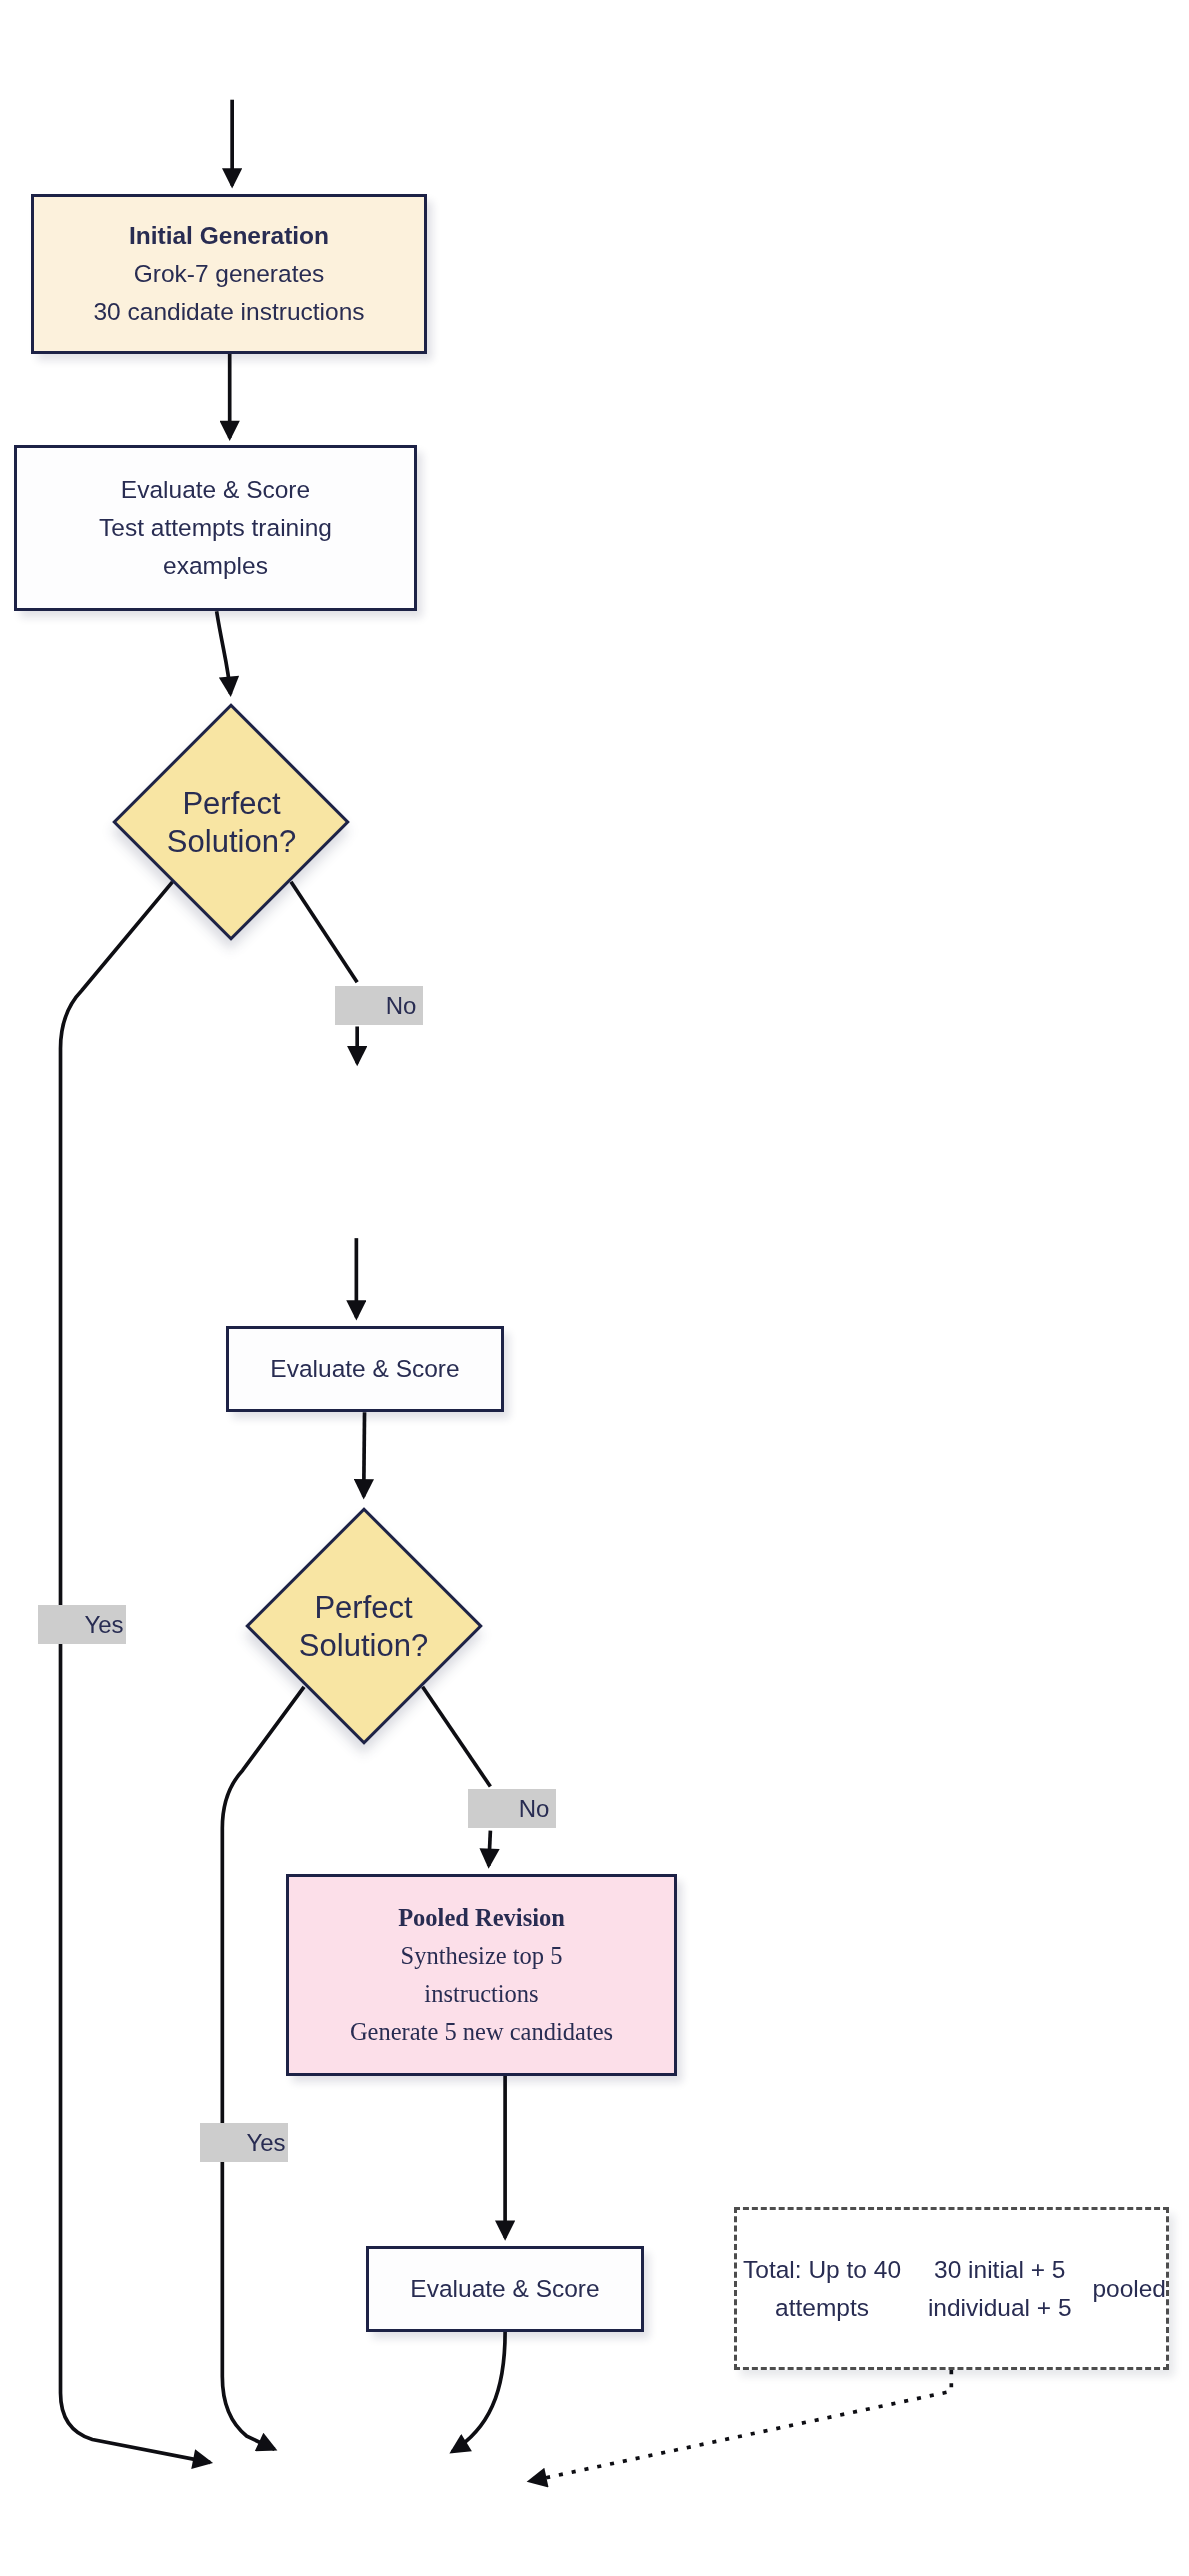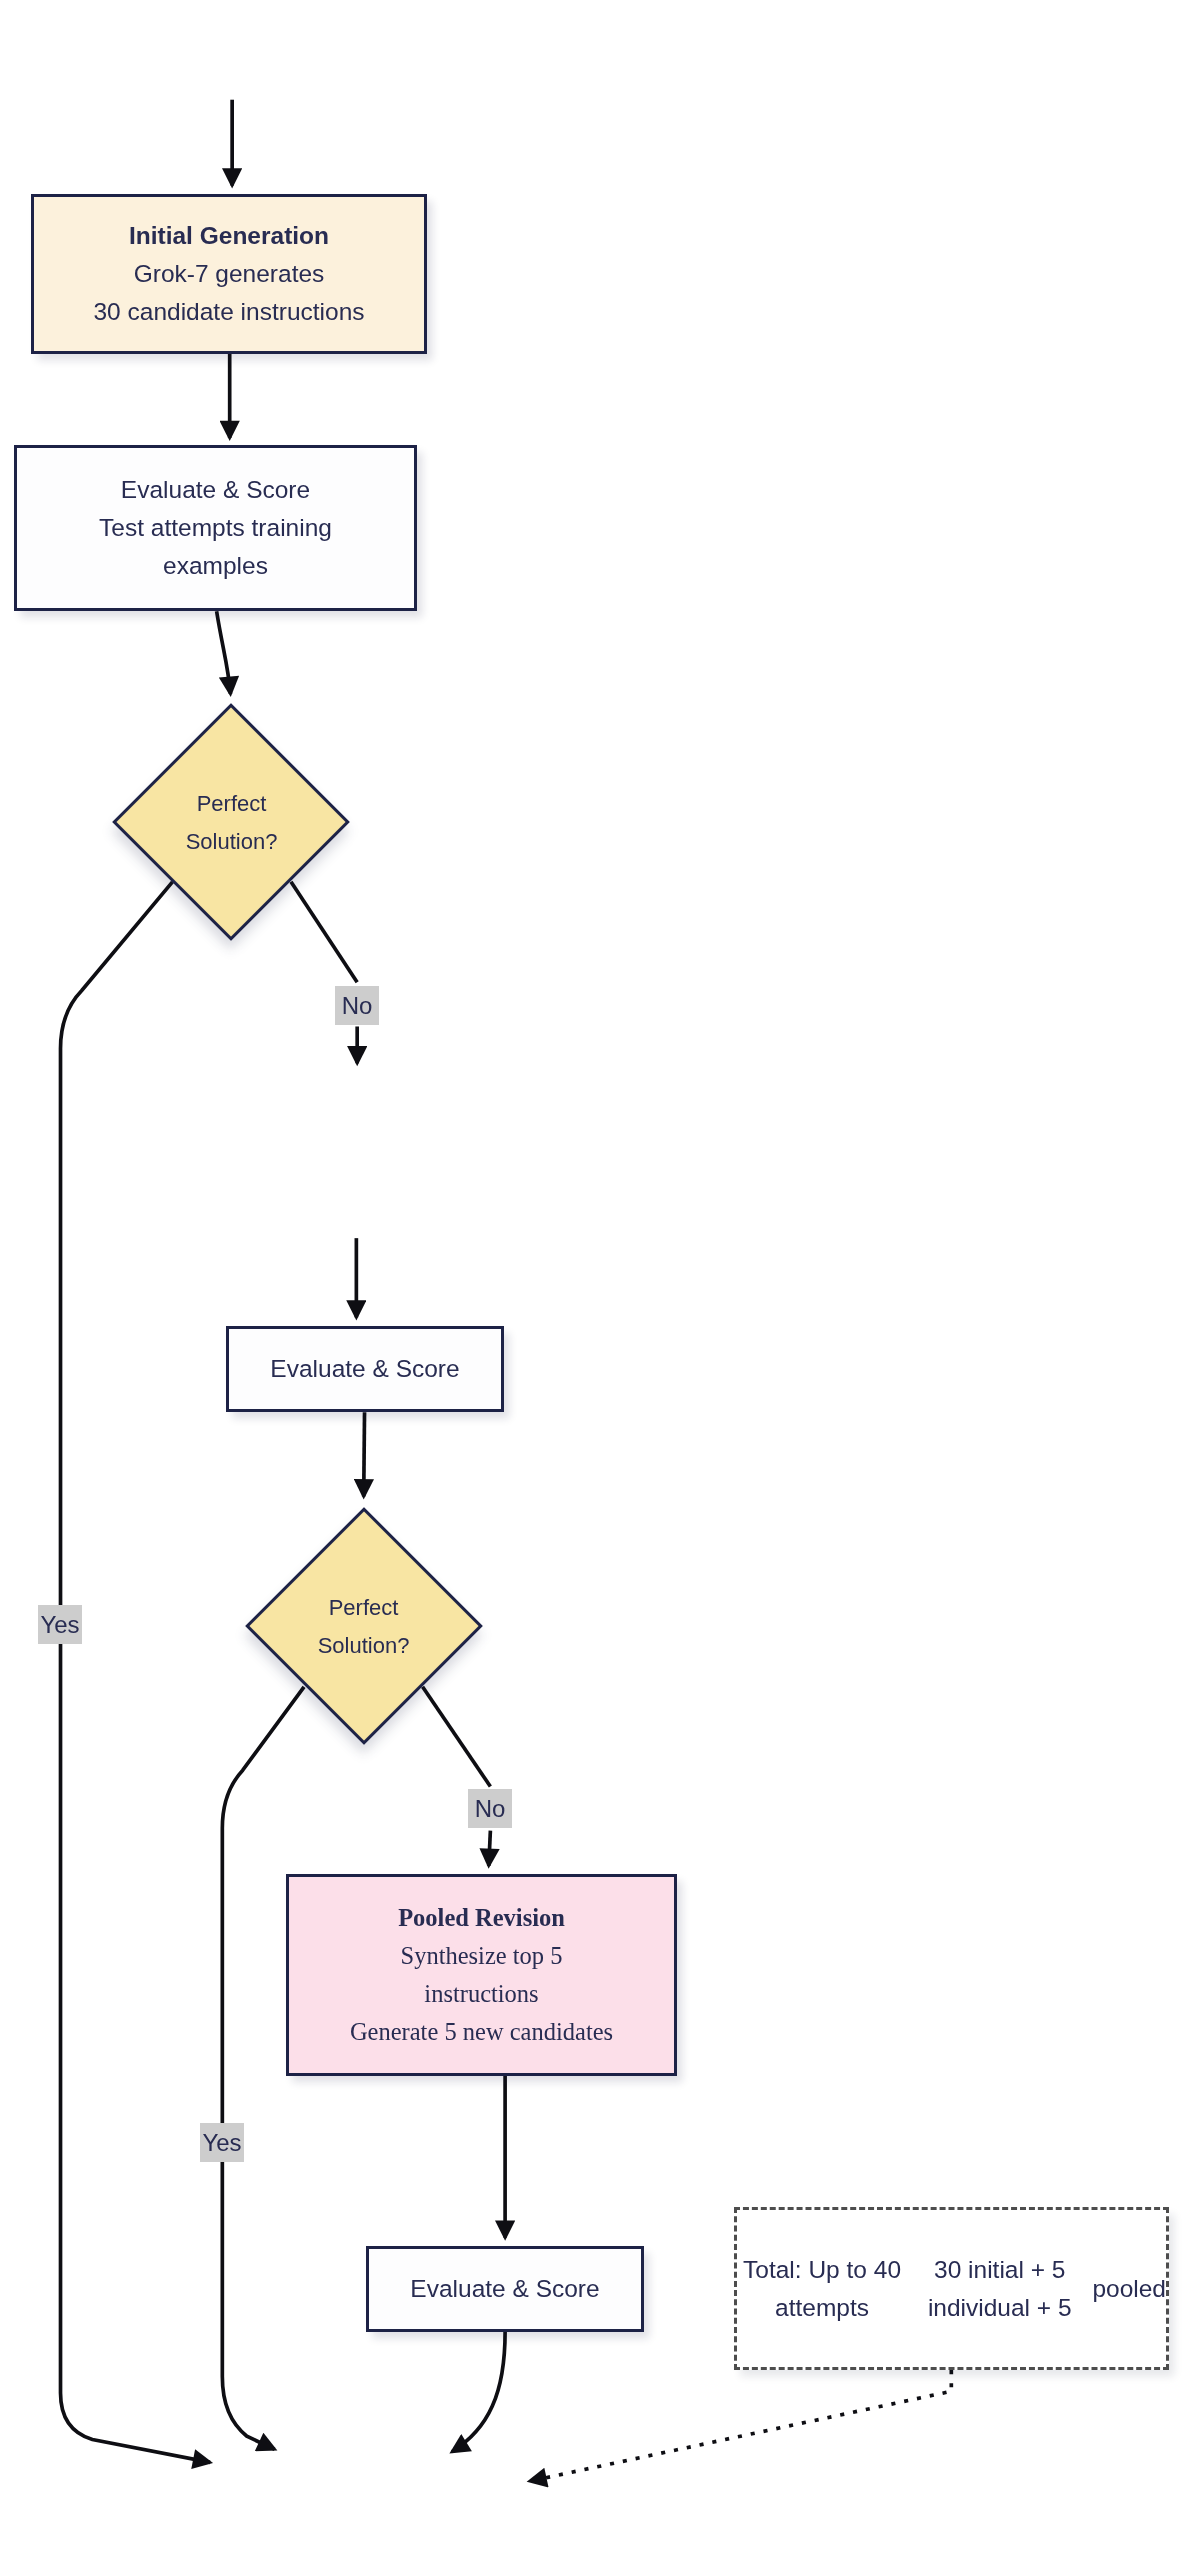--- a/index.html
+++ b/index.html
@@ -38,31 +38,32 @@
     filter:drop-shadow(6.5px 7.4px 5.7px rgba(20,25,60,0.16));
   }
   .diamond-label{
     position:absolute;
     z-index:3;
     display:flex;
     flex-direction:column;
     align-items:center;
     justify-content:center;
     text-align:center;
-    font-size:22px;
+    font-size:31px;
     line-height:38px;
   }
   .edge-label{
     position:absolute;
     z-index:4;
     display:flex;
     align-items:center;
     justify-content:center;
     font-size:24px;
     color:#282c52;
+    padding-left:44px;
   }
   .note{
     position:absolute;
     z-index:2;
     box-sizing:border-box;
     display:flex;
     flex-direction:row;
     align-items:center;
     justify-content:center;
     text-align:center;

